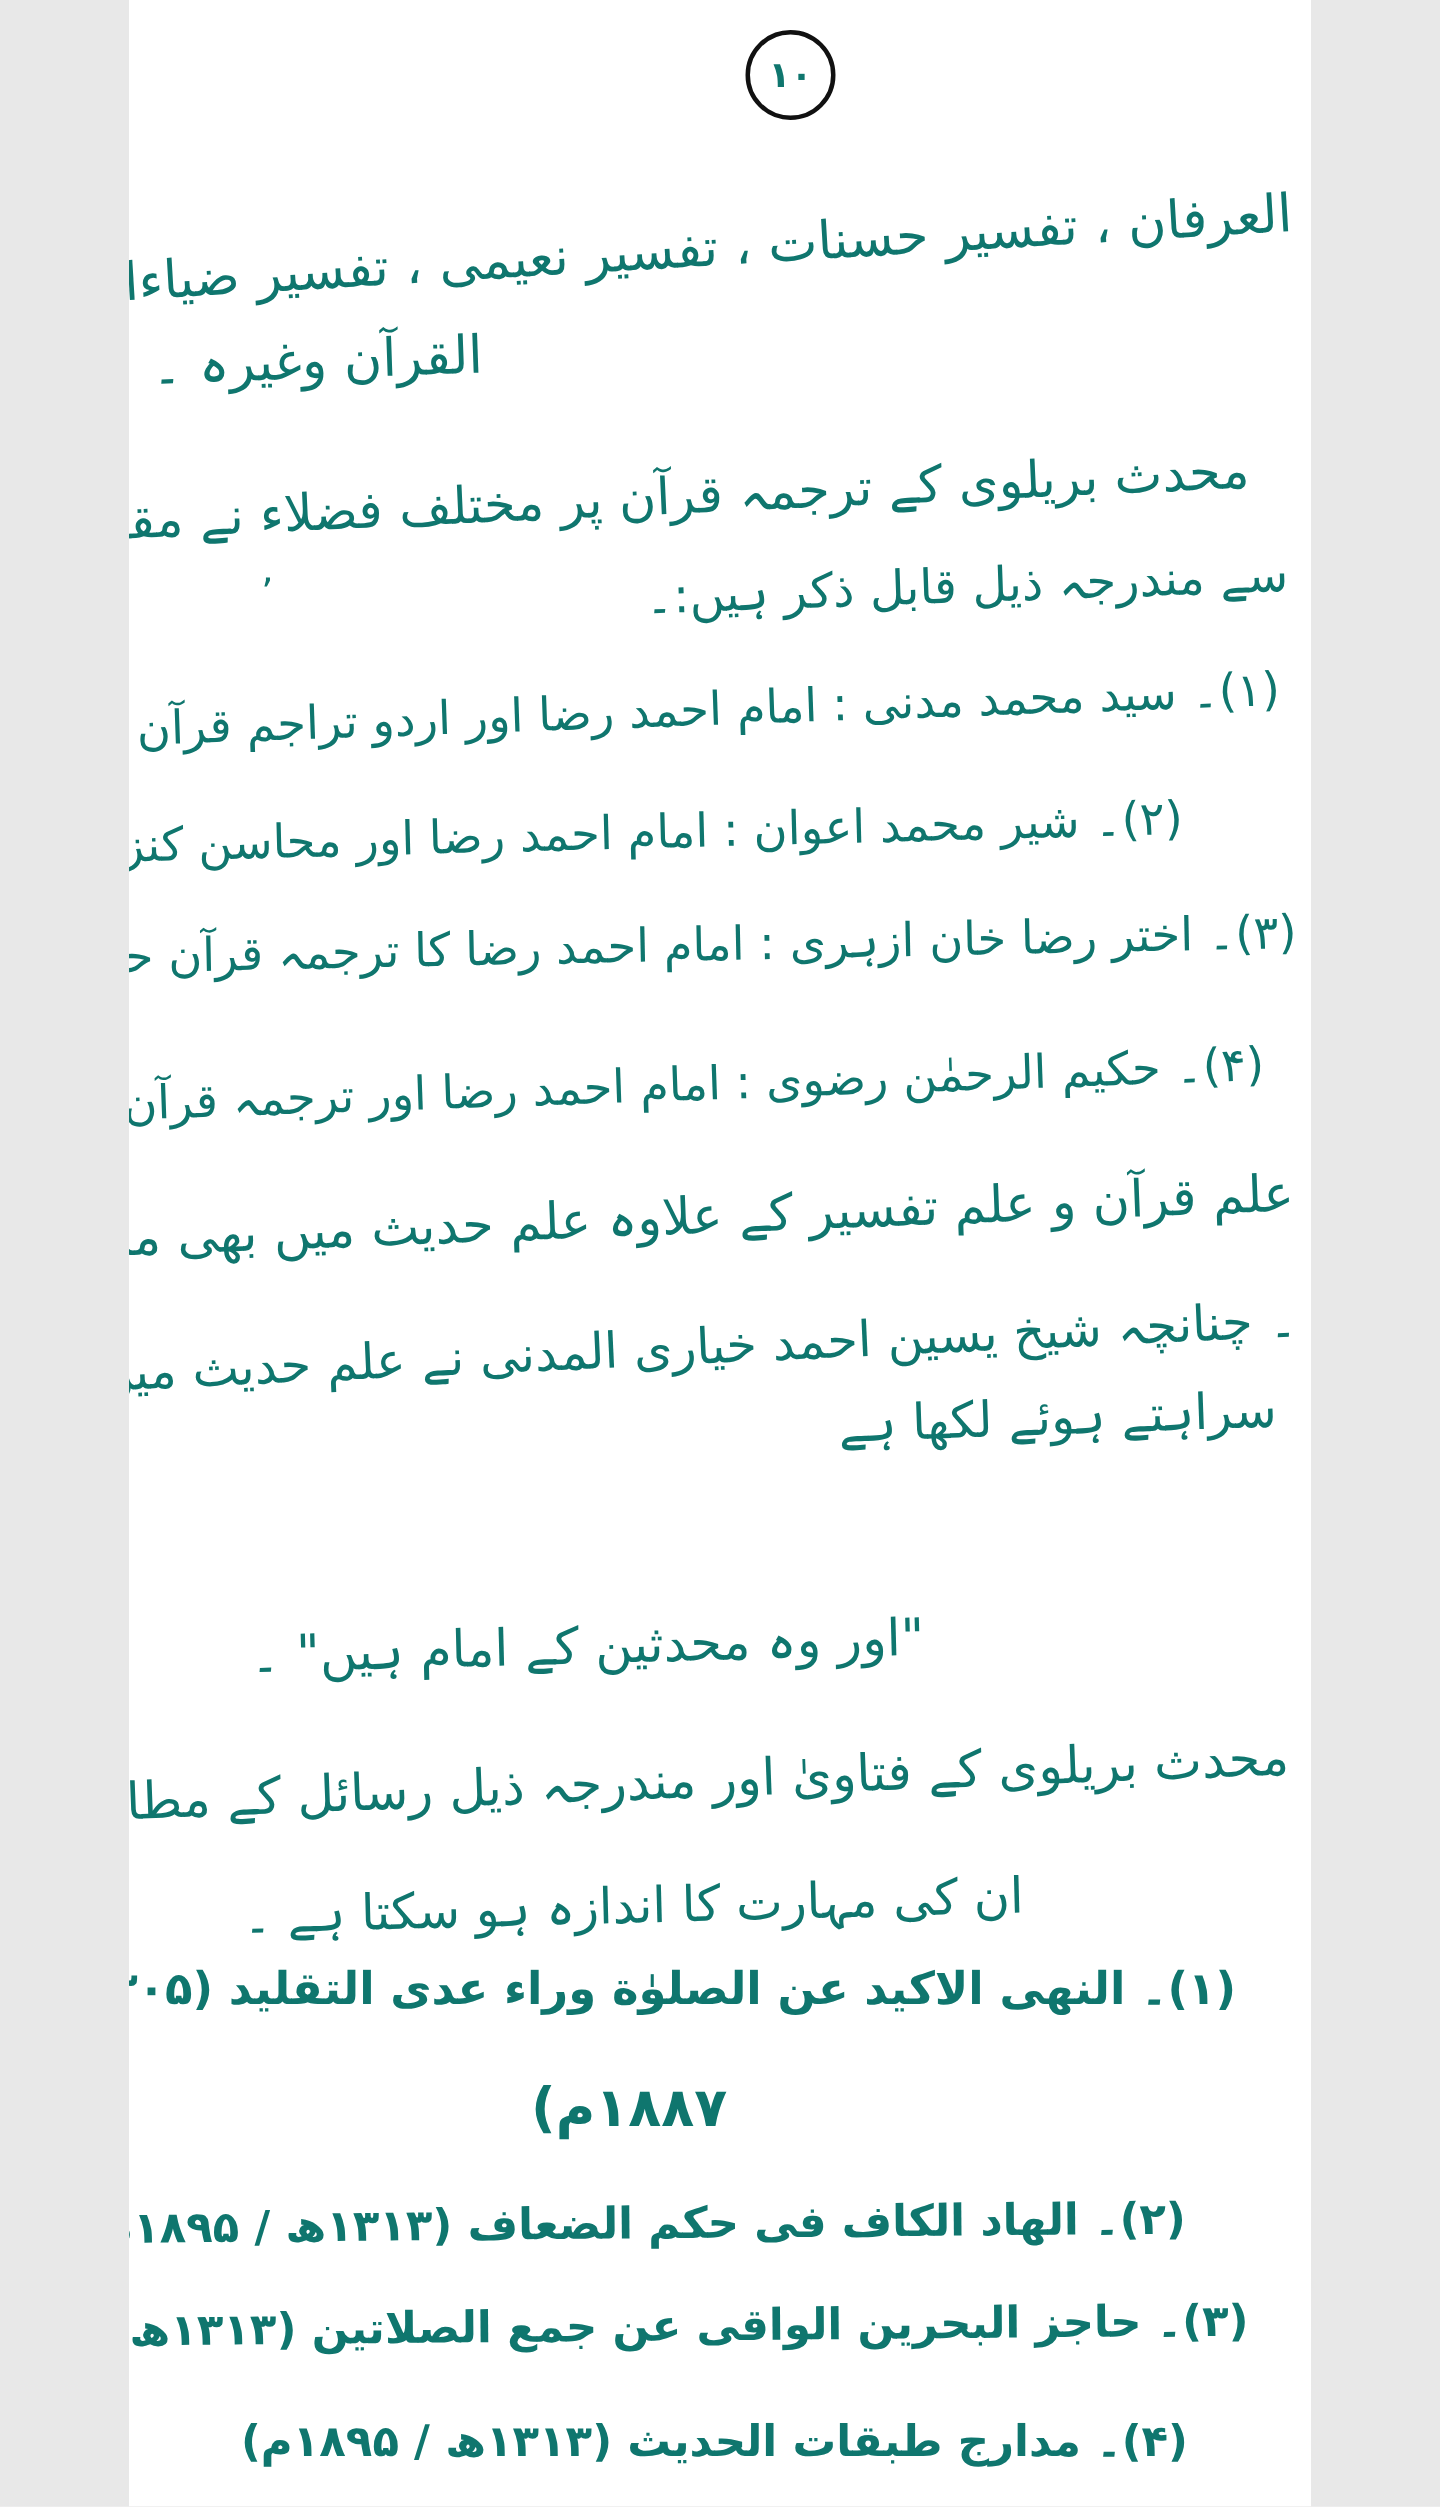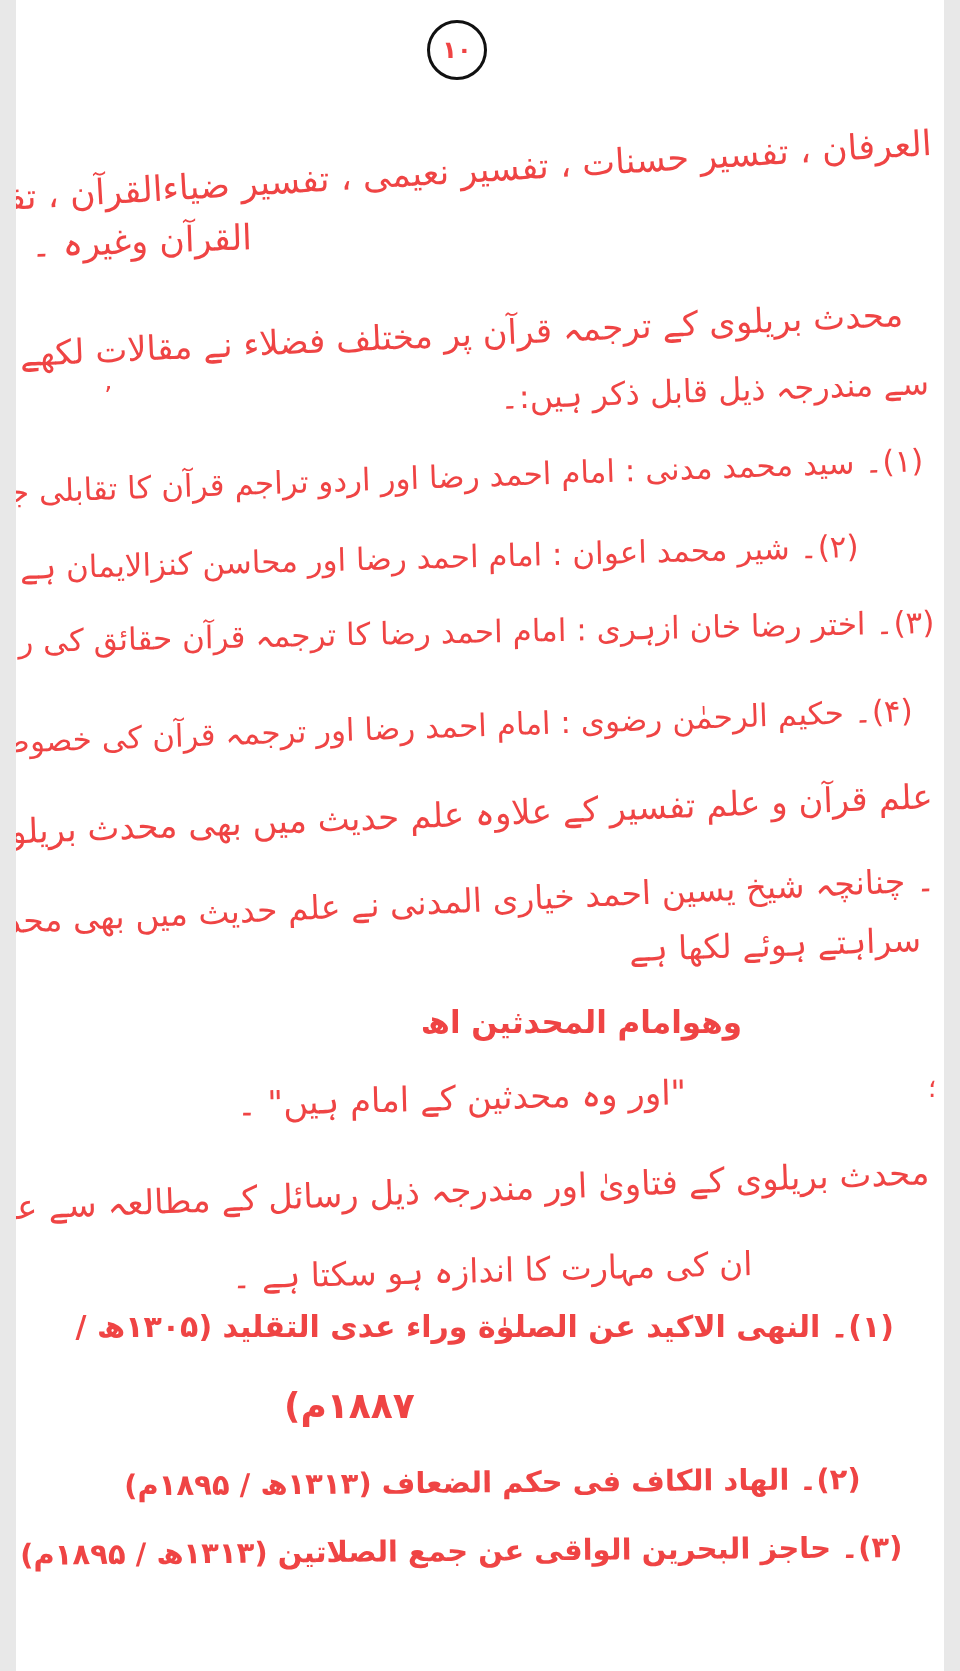--- a/index.html
+++ b/index.html
@@ -1,19 +1,19 @@
 <!DOCTYPE html>
 <html lang="ur" dir="rtl"><head>
 <meta charset="utf-8">
 <style>
   html,body{margin:0;padding:0;background:#e8e8e8;}
   .page{
-    position:relative;width:928px;height:1671px;margin:0 auto;
+    position:relative;width:788px;height:1671px;margin:0 auto;
     background:#ffffff;overflow:hidden;
-    font-family:"DejaVu Sans",sans-serif;color:#ef4444;
+    font-family:"DejaVu Sans",sans-serif;color:#0f766e;
   }
   .ln{
     position:absolute;direction:rtl;white-space:nowrap;
     font-size:32px;line-height:1.45;letter-spacing:-0.5px;
     transform-origin:right top;
   }
   .bold-naskh{font-weight:700;letter-spacing:0;}
   
   .pagenum{
     position:absolute;top:20px;left:411px;width:54px;height:54px;
@@ -63,25 +63,25 @@
 
   <div class="ln ln-item1">(۱)۔ سید محمد مدنی : امام احمد رضا اور اردو تراجم قرآن کا تقابلی جائزہ ہے</div>
   <div class="ln ln-item2">(۲)۔ شیر محمد اعوان : امام احمد رضا اور محاسن کنزالایمان ہے</div>
   <div class="ln ln-item3">(۳)۔ اختر رضا خان ازہری : امام احمد رضا کا ترجمہ قرآن حقائق کی روشنی میں ہے.</div>
   <div class="ln ln-item4">(۴)۔ حکیم الرحمٰن رضوی : امام احمد رضا اور ترجمہ قرآن کی خصوصیات ہے</div>
 
   <div class="ln ln-p2a">علم قرآن و علم تفسیر کے علاوہ علم حدیث میں بھی محدث بریلوی کو تبحر حاصل تھا</div>
   <div class="ln ln-p2b">۔ چنانچہ شیخ یسین احمد خیاری المدنی نے علم حدیث میں بھی محدث بریلوی کے تبحر کو</div>
   <div class="ln ln-p2c">سراہتے ہوئے لکھا ہے</div>
 
-  <div class="ln ln-arquote bold-naskh">وهوامام المحدثين اھ</div>
   <div class="ln ln-urquote">"اور وہ محدثین کے امام ہیں" ۔</div>
   <div class="ln ln-stray2">؛</div>
 
   <div class="ln ln-p3a">محدث بریلوی کے فتاویٰ اور مندرجہ ذیل رسائل کے مطالعہ سے علم حدیث میں</div>
   <div class="ln ln-p3b">ان کی مہارت کا اندازہ ہو سکتا ہے ۔</div>
 
   <div class="ln ln-b1a bold-naskh">(۱)۔ النهى الاكيد عن الصلوٰة وراء عدى التقليد (۱۳۰۵ھ /</div>
   <div class="ln ln-b1b bold-naskh">۱۸۸۷م)</div>
   <div class="ln ln-b2 bold-naskh">(۲)۔ الهاد الكاف فى حكم الضعاف (۱۳۱۳ھ / ۱۸۹۵م)</div>
   <div class="ln ln-b3 bold-naskh">(۳)۔ حاجز البحرين الواقى عن جمع الصلاتين (۱۳۱۳ھ / ۱۸۹۵م)</div>
+  <div class="ln ln-b4 bold-naskh">(۴)۔ مدارج طبقات الحديث (۱۳۱۳ھ / ۱۸۹۵م)</div>
 
 </div>
 
 </body></html>

